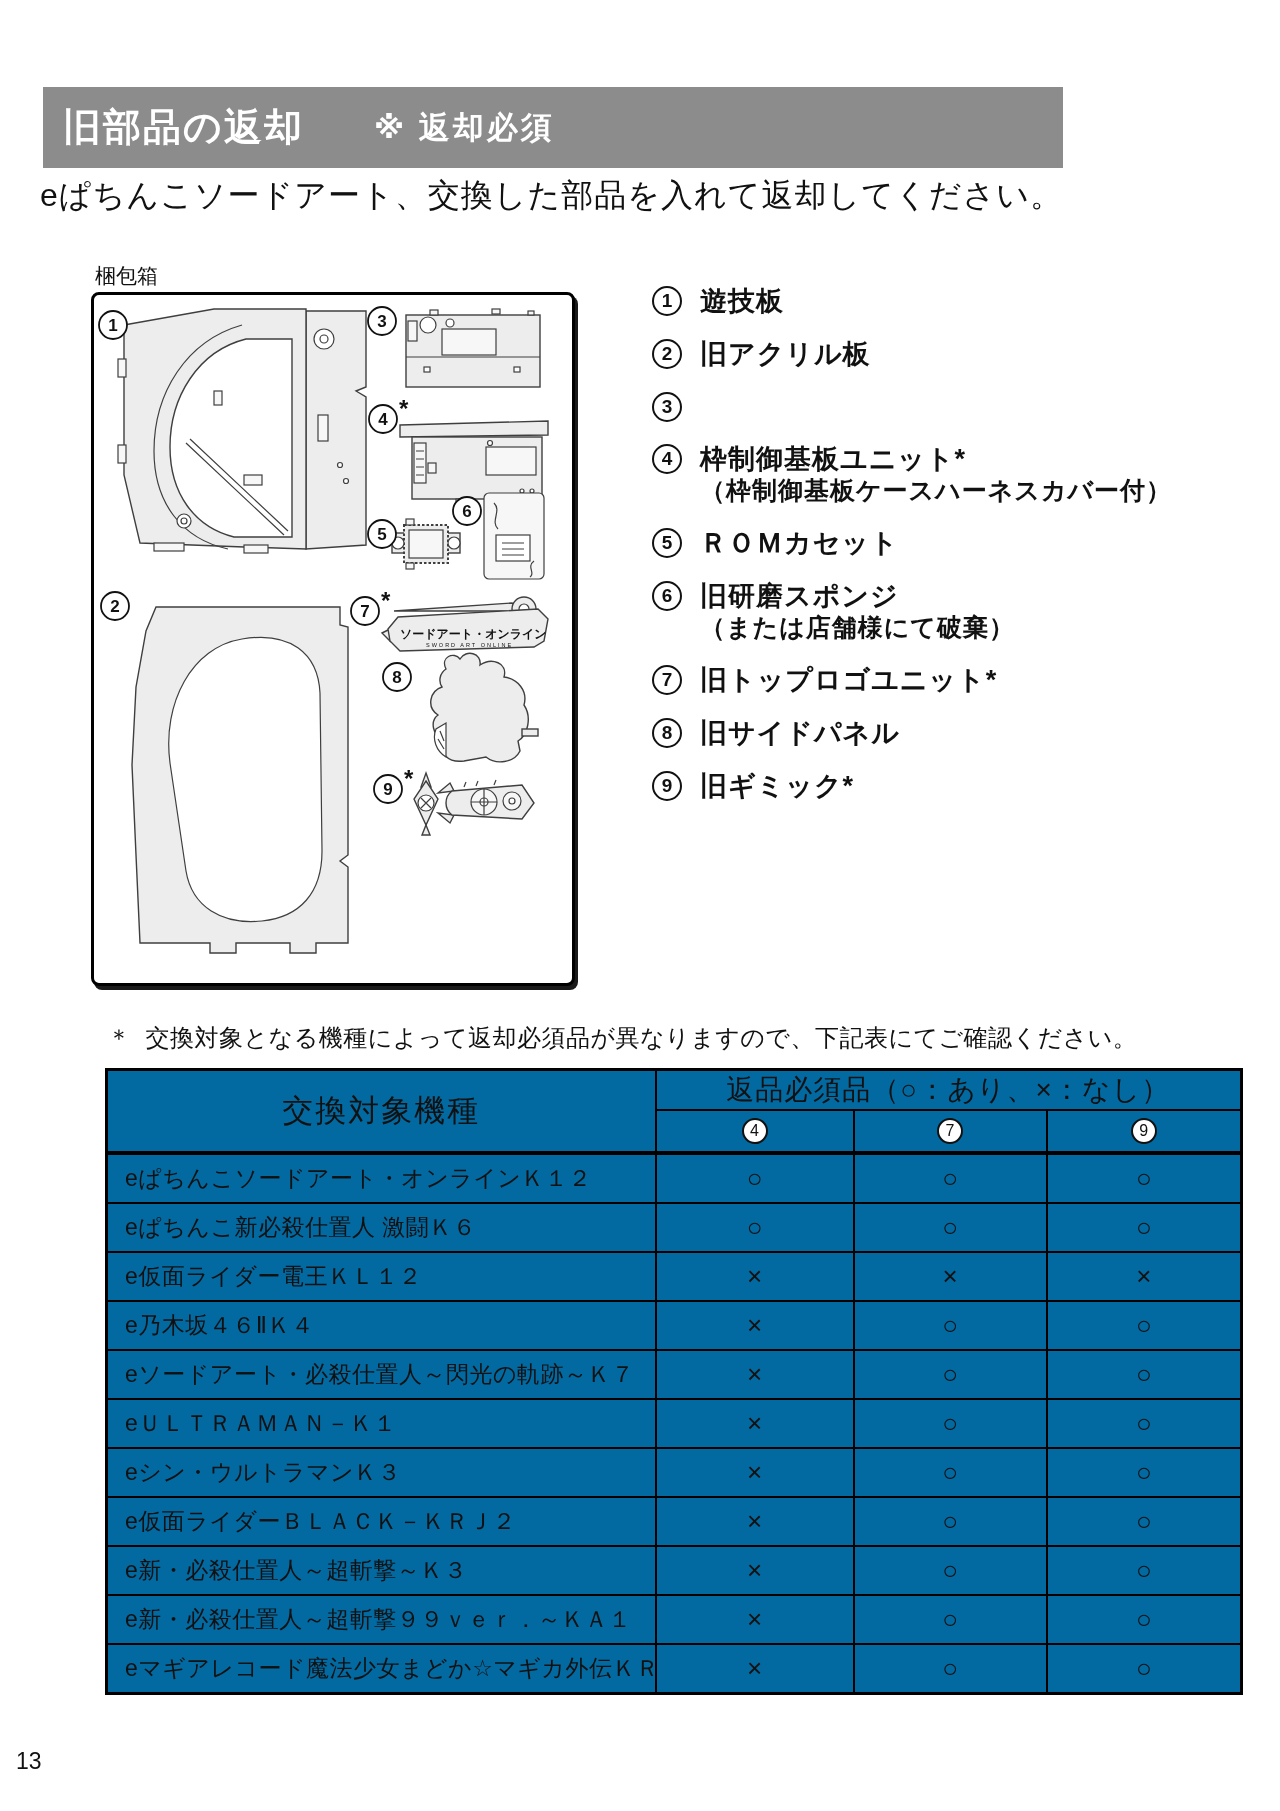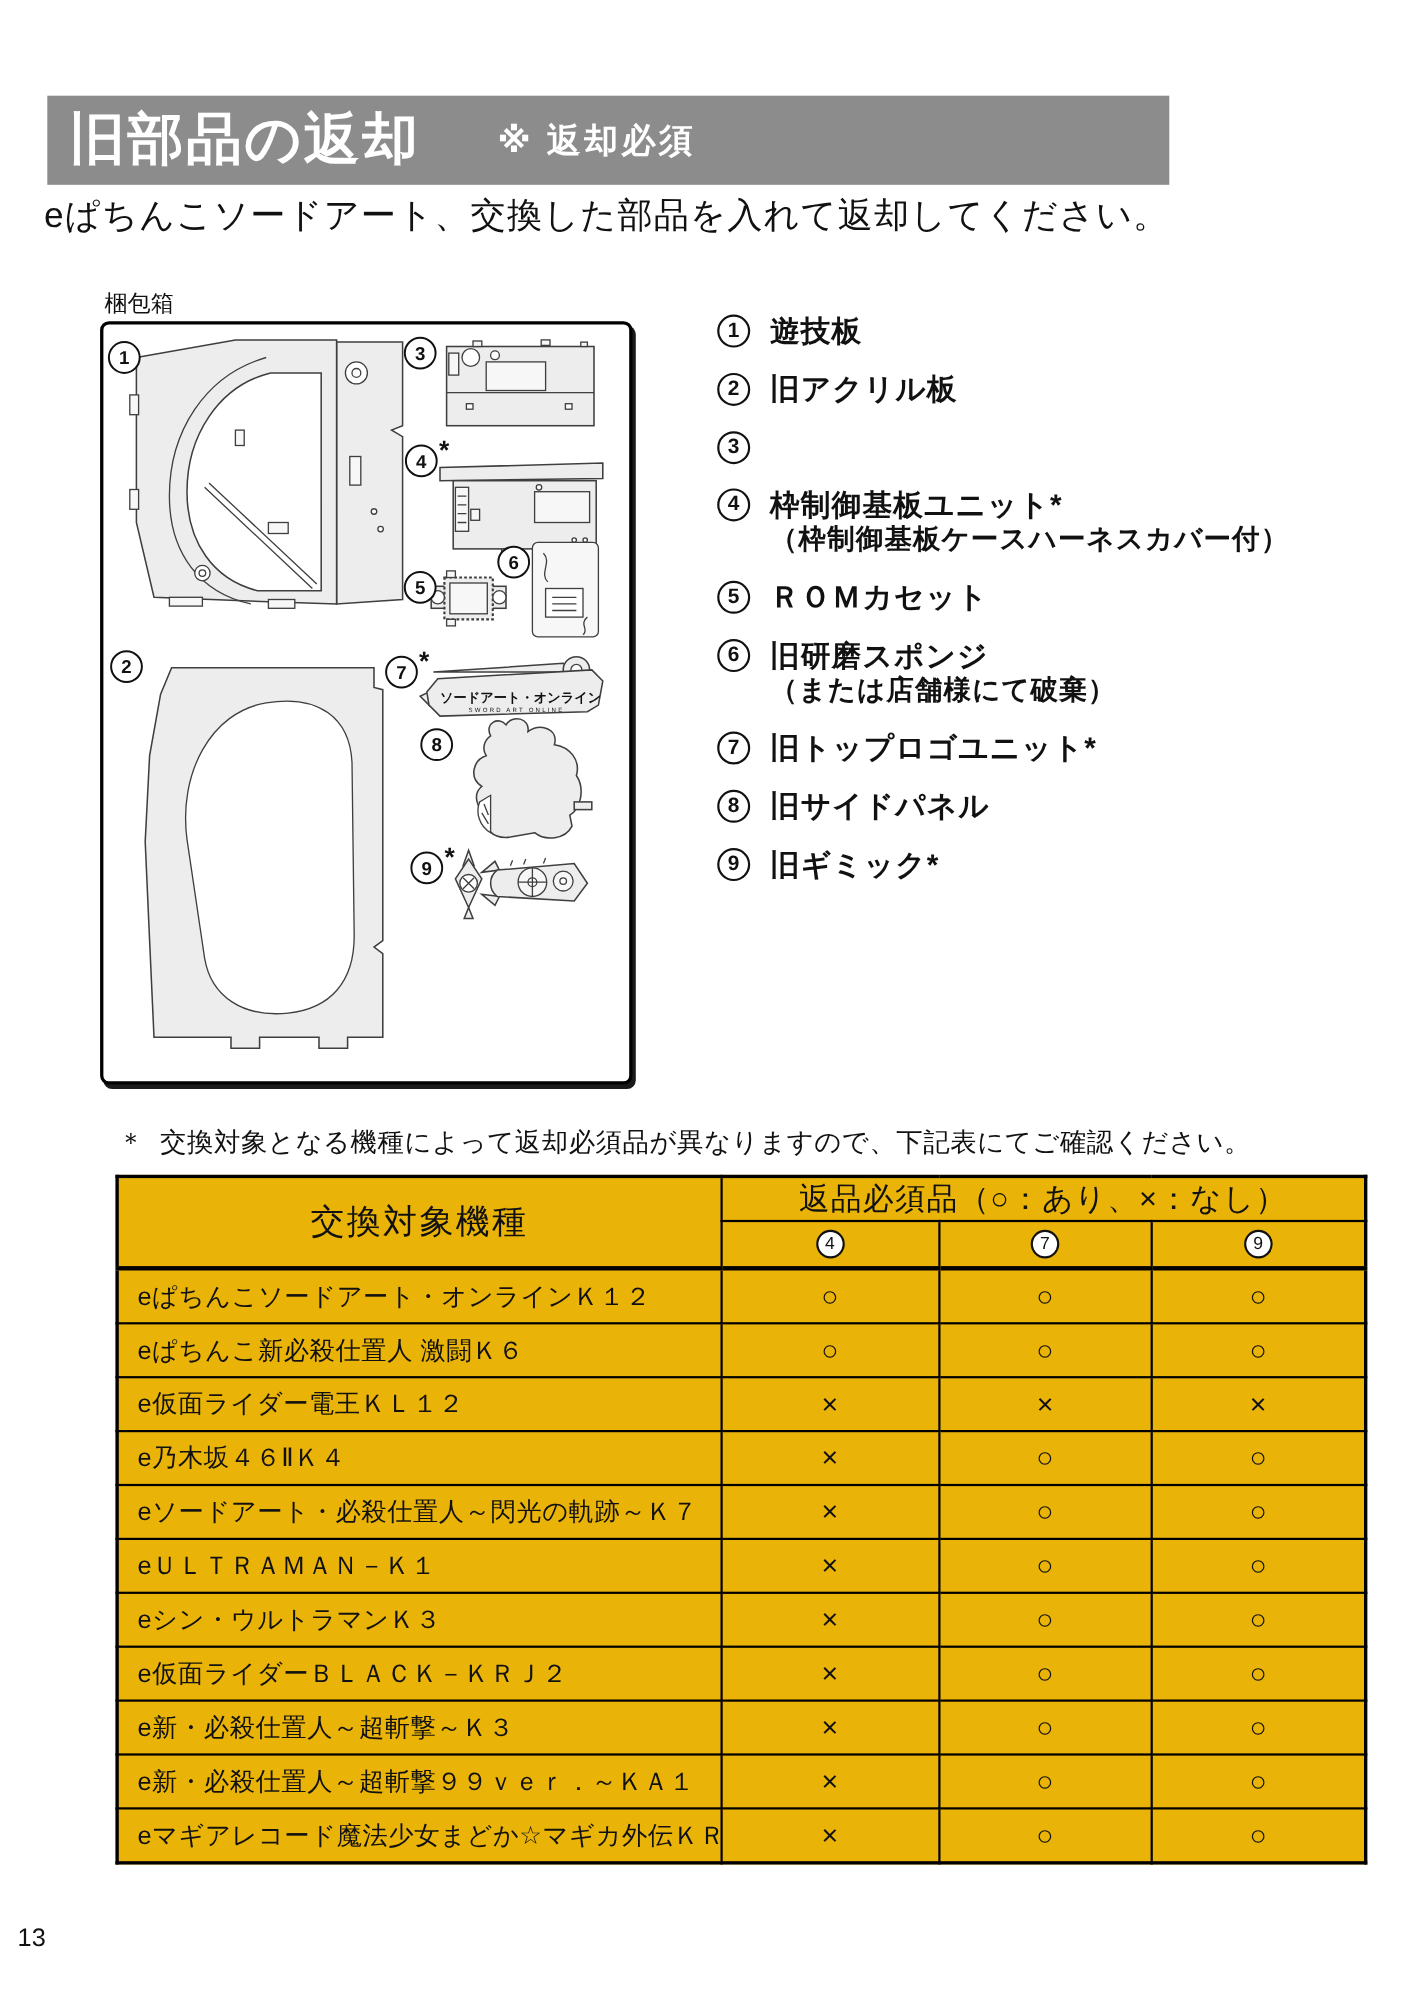--- a/index.html
+++ b/index.html
@@ -6,21 +6,21 @@
   .page {
     position:relative; width:1280px; height:1811px; margin:0 auto;
     background:#ffffff; overflow:hidden;
     font-family:"Liberation Sans","DejaVu Sans",sans-serif; color:#111;
   }
   
   .header-bar {
     position:absolute; left:43px; top:87px; width:1020px; height:81px;
     background:#8c8c8c; display:flex; align-items:center;
   }
-  .header-title { color:#fff; font-size:51px; font-weight:700; margin-left:20px; letter-spacing:2px; }
+  .header-title { color:#fff; font-size:38px; font-weight:700; margin-left:20px; letter-spacing:2px; }
   .header-note  { color:#fff; font-size:31px; font-weight:700; margin-left:70px; letter-spacing:3px; }
   
   .intro { position:absolute; left:40px; top:174px; font-size:32px; letter-spacing:1px; white-space:nowrap; }
   
   .box-label { position:absolute; left:95px; top:262px; font-size:21px; }
   .packing-box {
     position:absolute; left:91px; top:292px; width:478px; height:688px;
     border:3px solid #000; border-radius:8px; background:#fff;
     box-shadow:3px 4px 0 #1a1a1a;
   }
@@ -36,21 +36,21 @@
   .part-text { display:flex; flex-direction:column; }
   .part-label { font-size:27px; font-weight:700; line-height:31px; letter-spacing:1px; }
   .part-sub   { font-size:25px; font-weight:700; line-height:31px; letter-spacing:1px; }
   .part-sub:empty { display:none; }
   
   .aster-note { position:absolute; left:107px; top:1022px; font-size:24px; letter-spacing:0.5px; white-space:nowrap; }
   .aster-note .mark { margin-right:14px; }
   
   table.return-table {
     position:absolute; left:105px; top:1068px; width:1135px;
-    border-collapse:collapse; table-layout:fixed; background:#eab308;
+    border-collapse:collapse; table-layout:fixed; background:#0369a1;
     border:3px solid #000;
   }
   .return-table col.c-model { width:549px; }
   .return-table col.c-m1 { width:198px; }
   .return-table col.c-m2 { width:193px; }
   .return-table col.c-m3 { width:195px; }
   .return-table th, .return-table td { border:2px solid #000; padding:0; }
   .return-table th.model-head { font-size:31px; font-weight:500; text-align:center; border-bottom:4px solid #000; letter-spacing:2px; }
   .return-table th.legend-head { font-size:28px; font-weight:400; text-align:center; height:36px; letter-spacing:1px; }
   .return-table tr.sub-head th { height:40px; border-bottom:4px solid #000; text-align:center; vertical-align:middle; }

